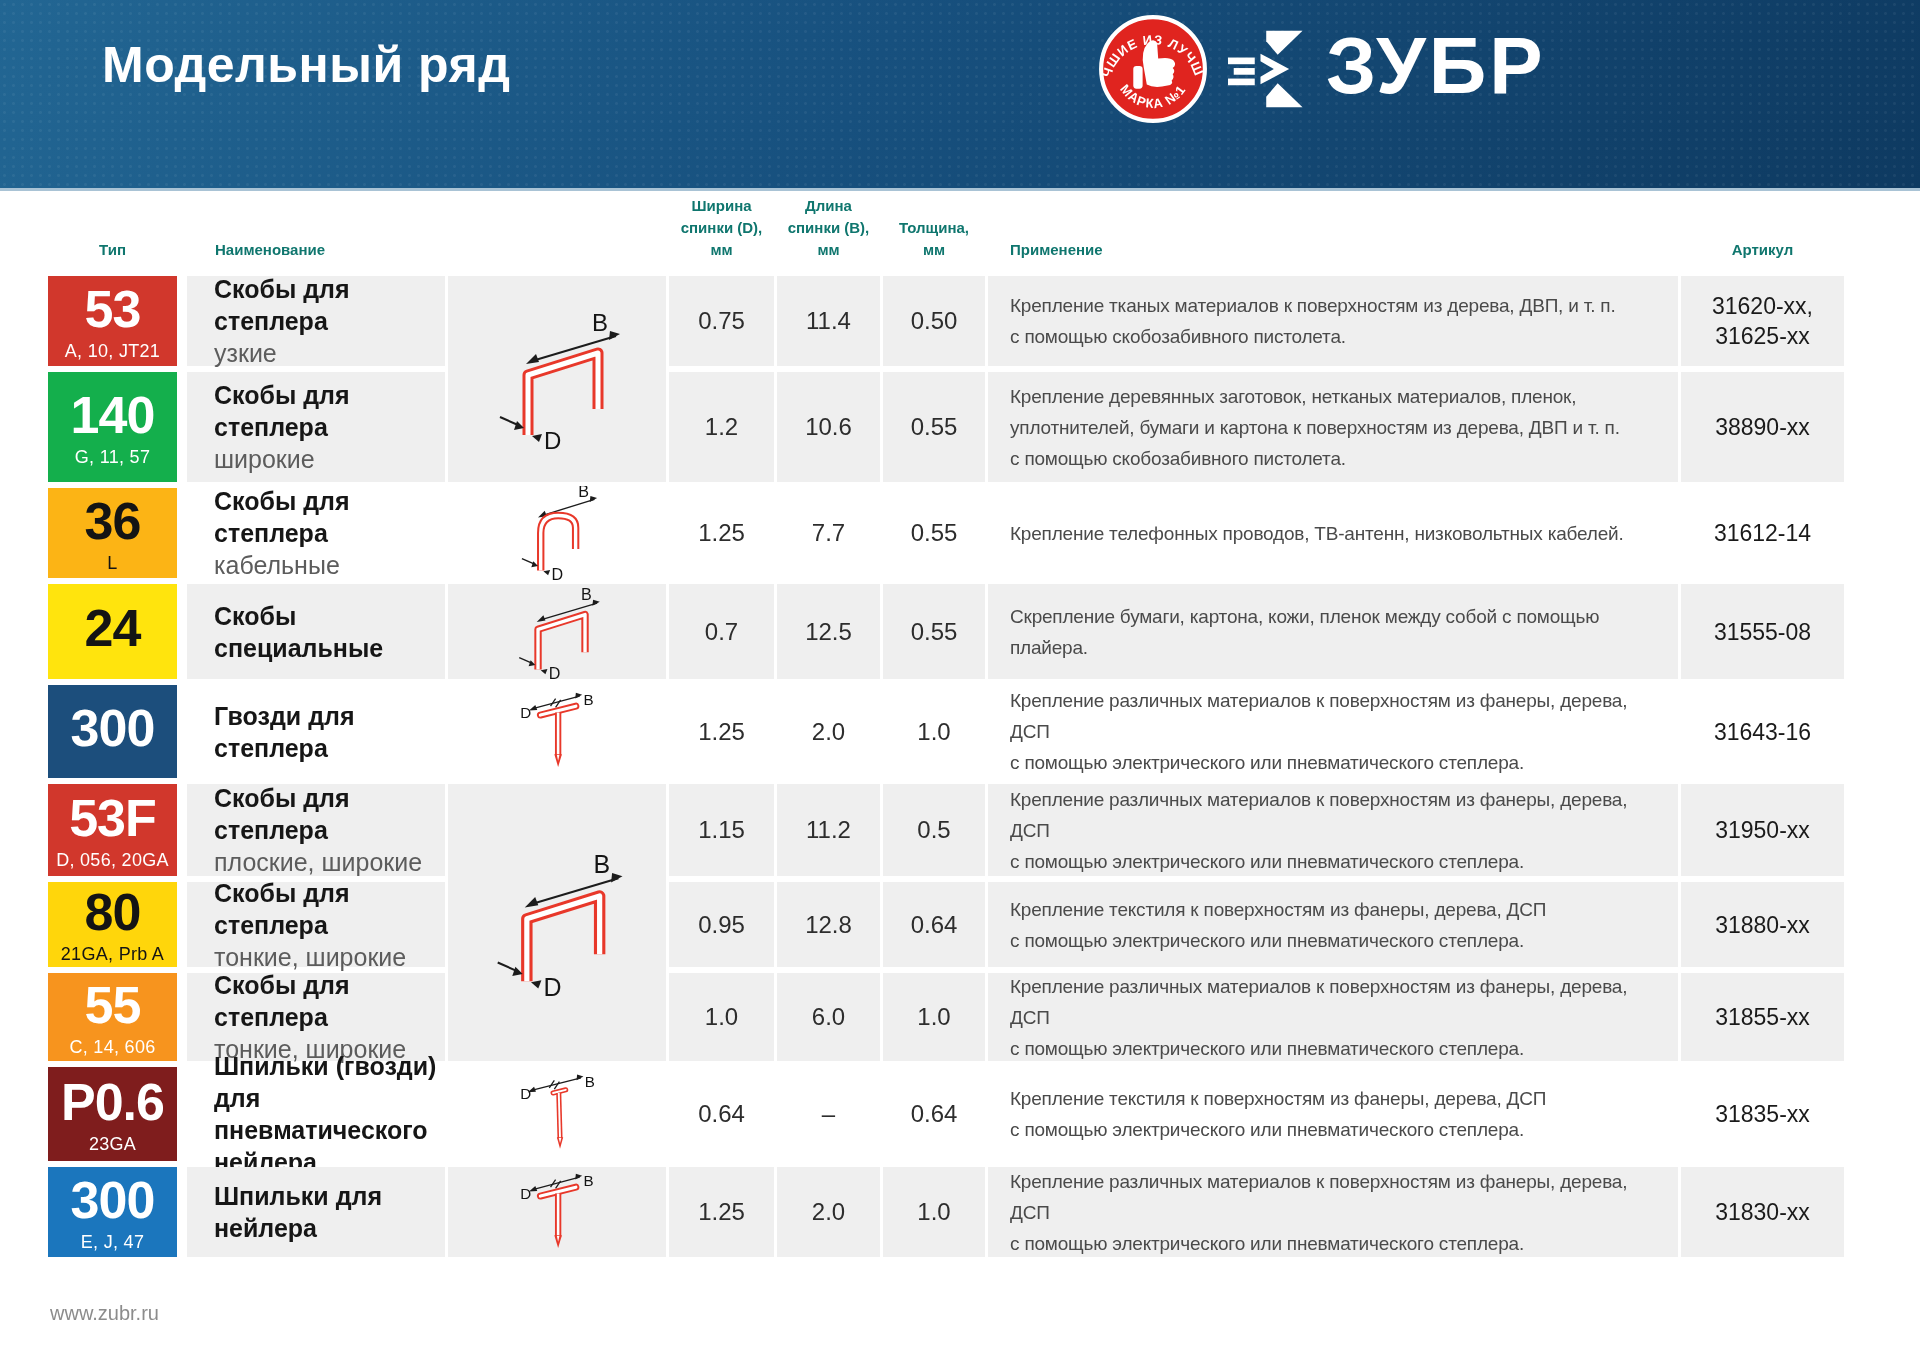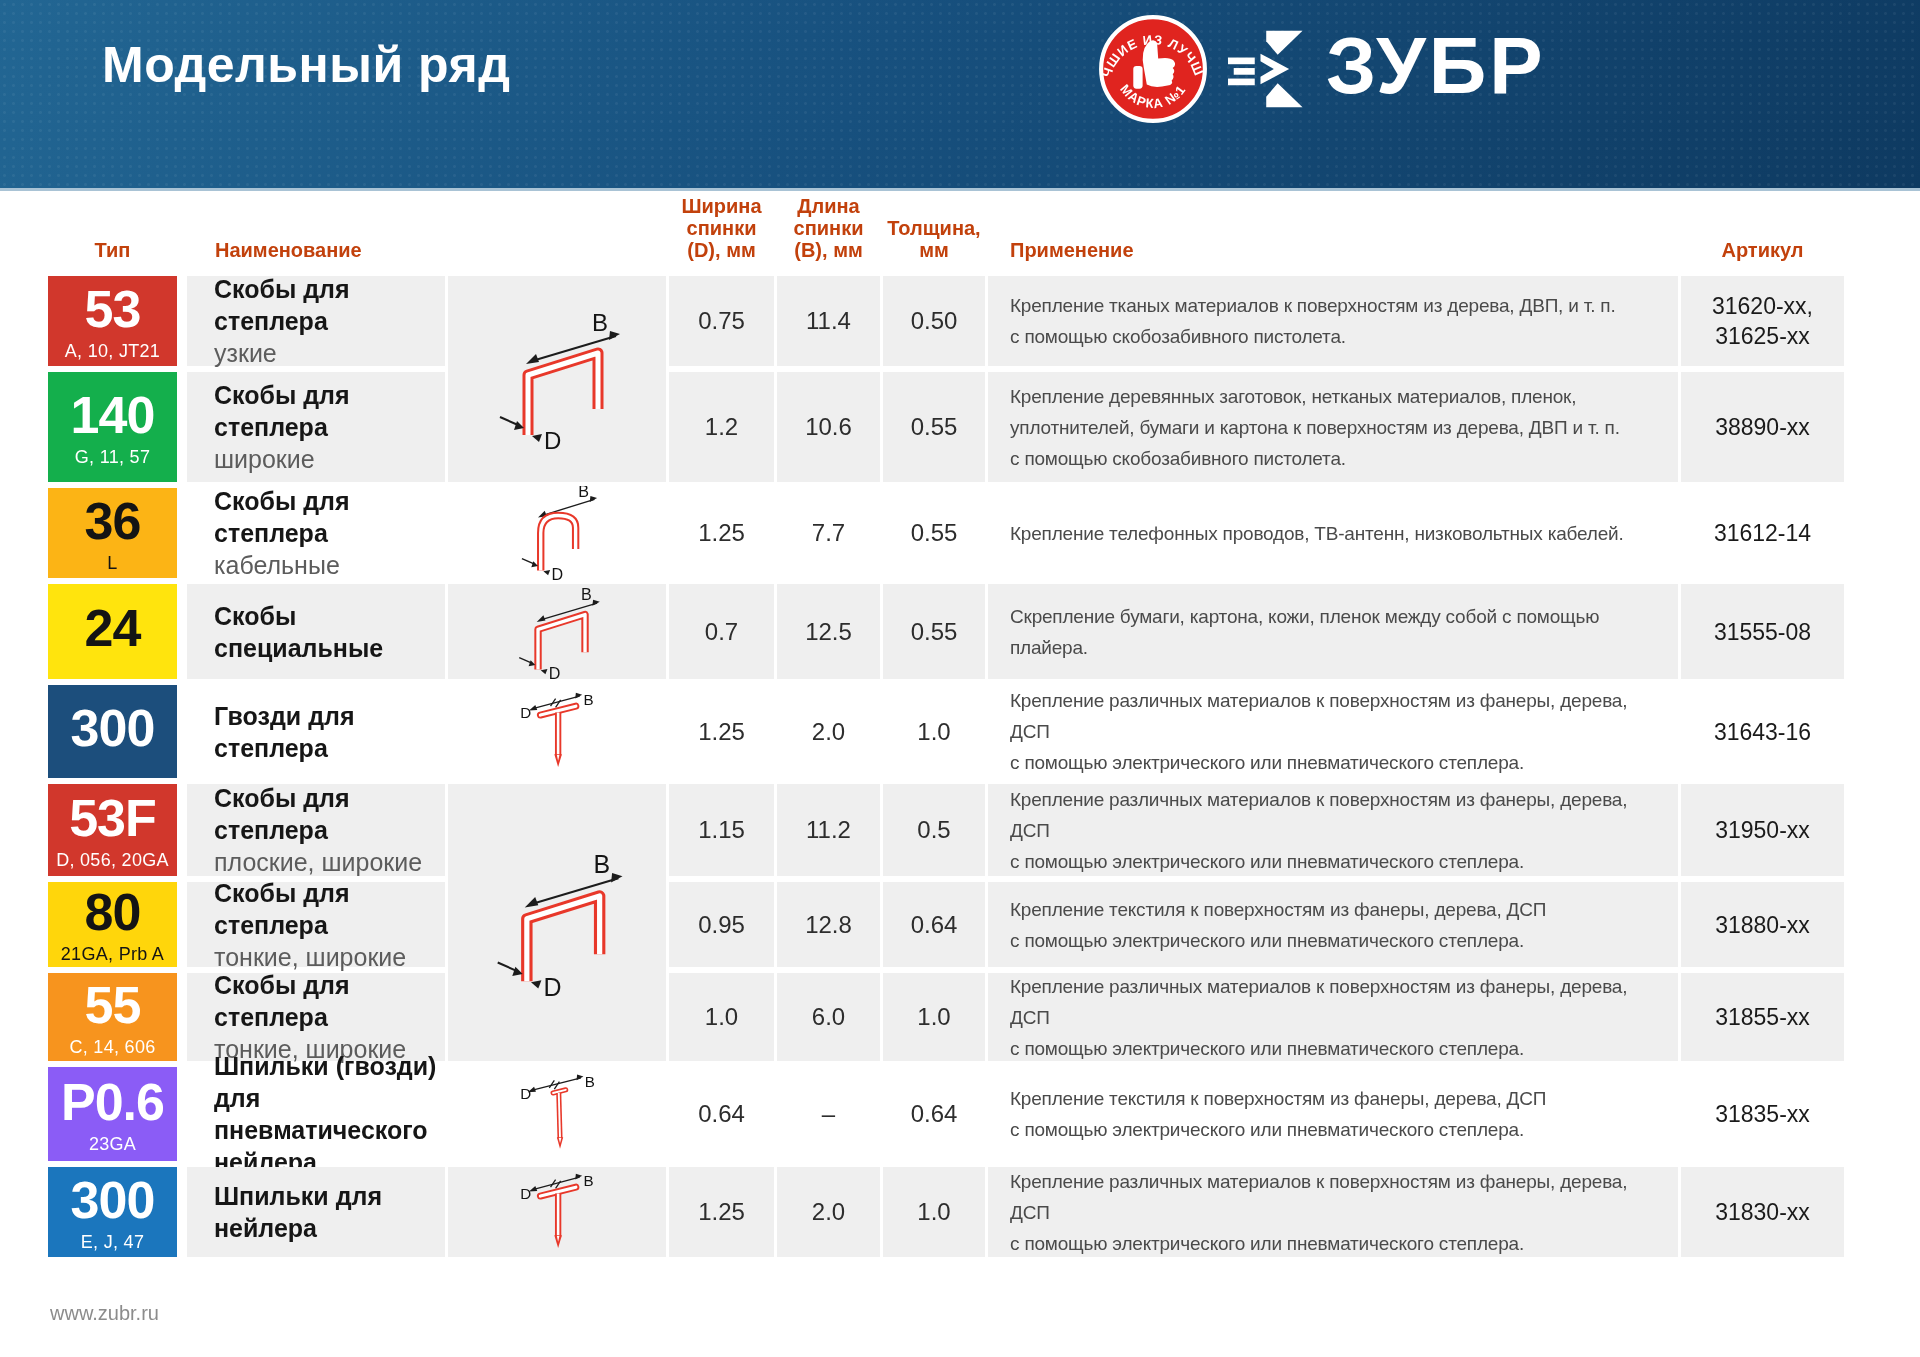--- a/index.html
+++ b/index.html
@@ -24,21 +24,21 @@
         grid-template-columns:129px 4px 258px 218px 105px 103px 102px 690px 163px;
         grid-template-rows:50px 90px 110px 90px 95px 93px 92px 85px 88px 94px 90px;
         column-gap:3px;row-gap:6px;}
   .c{display:flex;align-items:center;}
   .gray{background:#efefef;}
   .col-type{grid-column:1}.col-name{grid-column:3}.col-icon{grid-column:4}
   .col-w{grid-column:5}.col-l{grid-column:6}.col-t{grid-column:7}
   .col-app{grid-column:8}.col-art{grid-column:9}
 
   .h{display:flex;align-items:flex-end;padding-bottom:9px;font-weight:700;
-     font-size:20px;line-height:22px;color:#c2410c;white-space:pre-line;}
+     font-size:15px;line-height:22px;color:#0f766e;white-space:pre-line;}
   .h-center{justify-content:center;text-align:center;}
   .h-name{padding-left:28px;}
   .h-app{padding-left:22px;}
 
   .badge{flex-direction:column;justify-content:center;align-items:center;}
   .badge-num{font-size:52px;font-weight:800;letter-spacing:-1px;line-height:1;}
   .badge-sub{font-size:18px;margin-top:7px;line-height:1;letter-spacing:.3px;}
 
   .name-cell{flex-direction:column;justify-content:center;align-items:flex-start;
      padding-left:27px;}
@@ -289,21 +289,21 @@
     <div class="name-main">Скобы для степлера</div>
     <div class="name-sub">тонкие, широкие</div>
   </div>
   <div class="c val-cell gray col-w" style="grid-row:9">1.0</div>
   <div class="c val-cell gray col-l" style="grid-row:9">6.0</div>
   <div class="c val-cell gray col-t" style="grid-row:9">1.0</div>
   <div class="c app-cell gray col-app" style="grid-row:9">Крепление различных материалов к поверхностям из фанеры, дерева, ДСП
 с помощью электрического или пневматического степлера.</div>
   <div class="c art-cell gray col-art" style="grid-row:9">31855-xx</div>
 
-  <div class="c badge col-type" style="grid-row: 10; background: #8b5cf6; color: rgb(255, 255, 255);">
+  <div class="c badge col-type" style="grid-row: 10; background: #7f1d1d; color: rgb(255, 255, 255);">
     <div class="badge-num">P0.6</div>
     <div class="badge-sub">23GA</div>
   </div>
   <div class="c name-cell col-name" style="grid-row:10">
     <div class="name-main">Шпильки (гвозди)
 для пневматического
 нейлера</div>
     <div class="name-sub"></div>
   </div>
   <div class="c icon-cell col-icon" style="grid-row:10">

